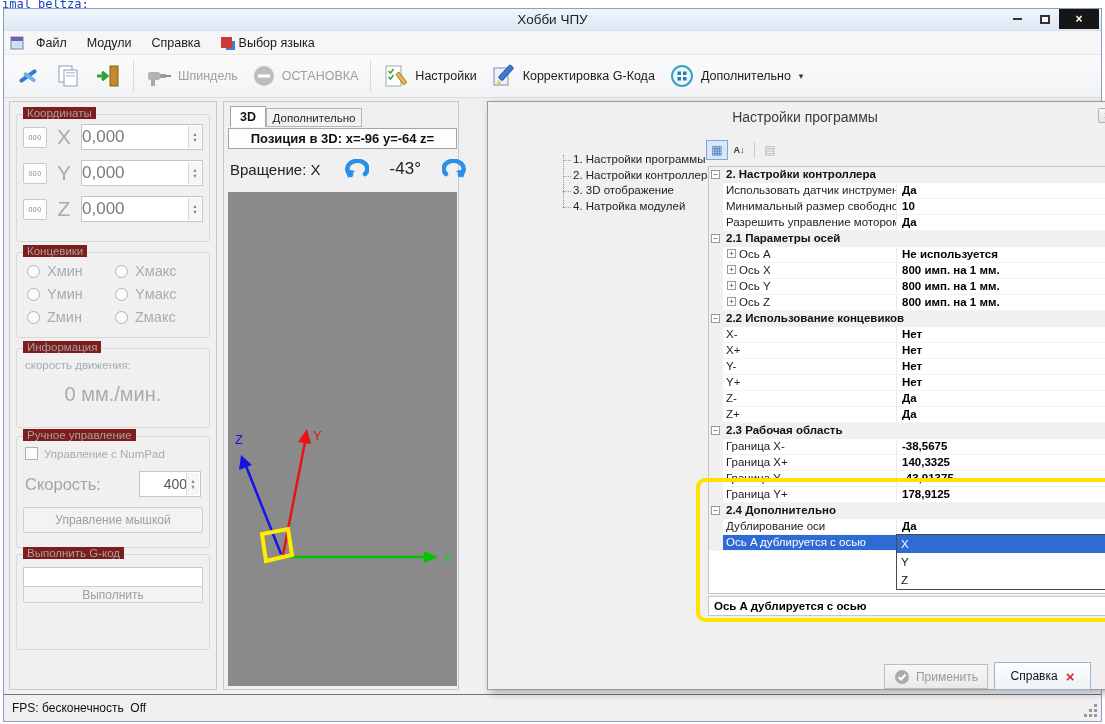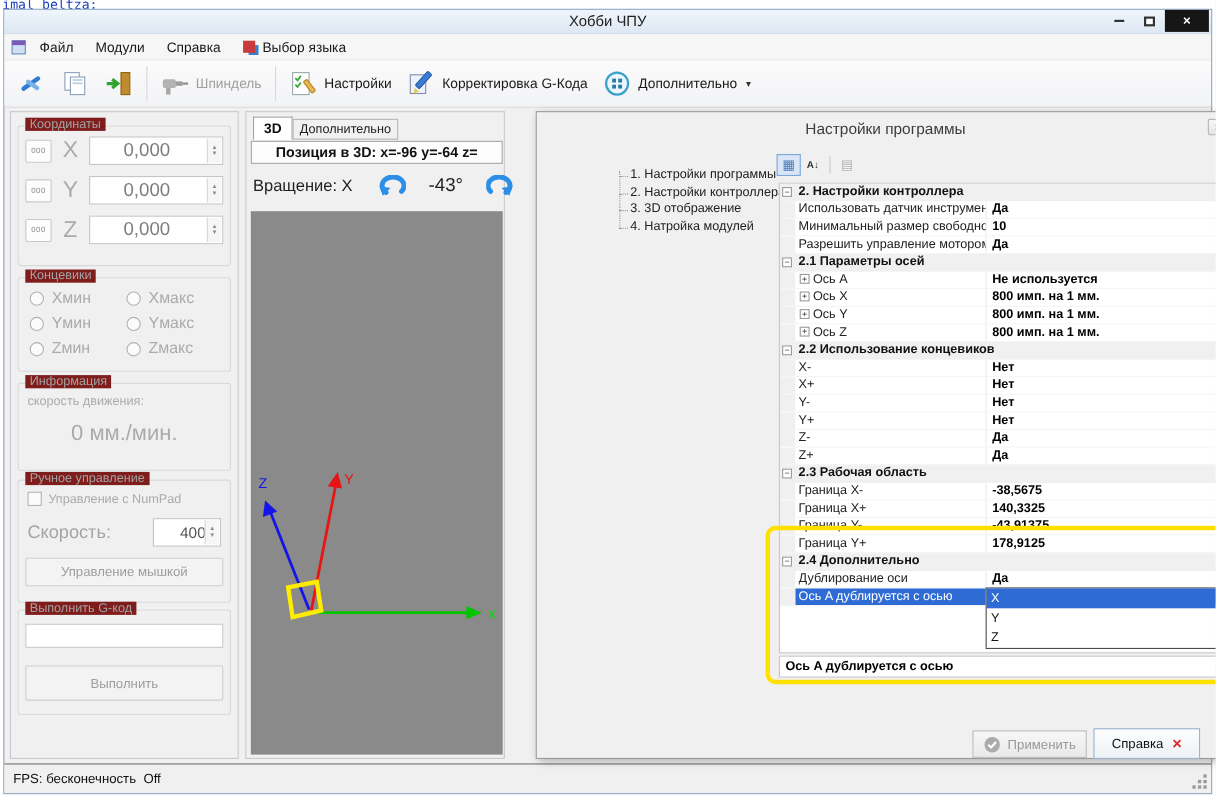--- a/index.html
+++ b/index.html
@@ -31,21 +31,21 @@
 
   
   .left-panel{position:absolute;left:5px;top:92px;width:208px;height:589px;border:1px solid #c9c9c9;background:#f0f0f0}
   .gb{position:absolute;border:1px solid #d9d9d9;border-radius:3px}
   .gb-title{position:absolute;top:-8px;left:6px;background:#7f1d1d;padding:0 4px;font-size:11.5px;color:#a2a2a2;white-space:nowrap}
   .gb-coords{left:6px;top:12px;width:194px;height:128px}
   .coord-row{position:relative;height:28px;margin-top:8px;display:flex;align-items:center;padding:0 6px;gap:6px}
   .reset-btn{width:24px;height:21px;border:1px solid #c9c9c9;background:#fdfdfd;border-radius:2px;font-size:7px;color:#8a8a8a;display:flex;align-items:center;justify-content:center;letter-spacing:.5px}
   .axis-label{width:22px;font-size:21px;color:#ababab;text-align:center}
   .value-box{position:relative;flex:1;height:26px;background:#fff;border:1px solid #c6c6c6;display:flex;align-items:center}
-  .vb-text{flex:1;text-align:center;padding-right:17px;font-size:17px;color:#7d7d7d}
+  .vb-text{flex:1;text-align:left;padding-right:17px;font-size:17px;color:#7d7d7d}
   .spin{position:absolute;right:1px;top:1px;bottom:1px;width:13px;border-left:1px solid #d9d9d9;display:flex;flex-direction:column;align-items:center;justify-content:center;font-size:5.5px;color:#888;background:#f6f6f6}
   .spin-a{height:6px;line-height:6px}
   .gb-limits{left:6px;top:150px;width:194px;height:86px}
   .limits-grid{display:grid;grid-template-columns:1fr 1fr;padding:10px 6px 0 10px;row-gap:7px}
   .limit-cell{display:flex;align-items:center;gap:7px}
   .radio{width:13px;height:13px;border-radius:50%;border:1px solid #b2b2b2;background:#fbfbfb}
   .limit-label{font-size:14.5px;color:#ababab}
   .gb-info{left:6px;top:246px;width:194px;height:80px}
   .info-label{position:absolute;left:8px;top:10px;font-size:11.5px;color:#ababab}
   .info-value{position:absolute;left:0;right:0;top:34px;text-align:center;font-size:20px;color:#ababab}
@@ -54,21 +54,21 @@
   .checkbox{width:13px;height:13px;border:1px solid #b2b2b2;background:#fbfbfb}
   .chk-label{font-size:11.5px;color:#ababab}
   .speed-row{position:absolute;left:8px;top:34px;right:8px;display:flex;align-items:center}
   .speed-label{font-size:16.5px;color:#a4a4a4;flex:1}
   .speed-box{flex:0 0 62px;height:26px}
   .speed-text{font-size:14px;color:#555;text-align:right;padding-right:13px}
   .panel-btn{border:1px solid #cfcfcf;background:#f3f3f3;color:#9e9e9e;font-size:12px;display:flex;align-items:center;justify-content:center;border-radius:2px}
   .mouse-btn{position:absolute;left:6px;right:6px;top:70px;height:26px}
   .gb-gcode{left:6px;top:452px;width:194px;height:96px}
   .gcode-input{position:absolute;left:6px;right:6px;top:12px;height:22px;border:1px solid #c9c9c9;background:#fff;font:12px "Liberation Sans",sans-serif;padding:0 4px;outline:none}
-  .run-btn{position:absolute;left:6px;right:6px;top:50px;height:32px}
+  .run-btn{position:absolute;left:6px;right:6px;top:31px;height:17px}
 
   
   .center-panel{position:absolute;left:219px;top:92px;width:236px;height:589px;border:1px solid #c9c9c9;background:#f0f0f0}
   .tab{position:absolute;display:flex;align-items:center;justify-content:center}
   .tab-3d{left:6px;top:4px;width:36px;height:21px;background:#fff;border:1px solid #a5a5a5;border-bottom:none;font-size:12.5px;font-weight:bold;color:#111;z-index:2}
   .tab-add{left:42px;top:6px;width:96px;height:19px;background:#f1f1f1;border:1px solid #b5b5b5;font-size:11.5px;color:#222}
   .pos-bar{position:absolute;left:4px;top:26px;width:229px;height:21px;border:1px solid #a5a5a5;background:#fdfdfd;font-size:13px;font-weight:600;color:#111;display:flex;align-items:center;justify-content:center;white-space:nowrap;overflow:hidden}
   .rot-bar{position:absolute;left:6px;top:52px;height:30px;display:flex;align-items:center;gap:21px;font-size:15px;color:#222;white-space:nowrap}
   .rot-val{font-size:17px;color:#222}
   .viewport{position:absolute;left:4px;top:90px;width:229px;height:494px;background:#8a8a8a}
@@ -188,20 +188,27 @@
     </div>
     <div class="tb-sep"></div>
     <div class="tbtn dis">
       <svg width="26" height="24">
           <rect x="2" y="8" width="12" height="8" rx="2" fill="#b3b3b3"></rect>
           <rect x="14" y="10" width="6" height="4" fill="#9d9d9d"></rect>
           <rect x="20" y="11" width="5" height="2" fill="#8d8d8d"></rect>
           <rect x="5" y="16" width="4" height="6" fill="#a8a8a8"></rect>
         </svg>
       <span>Шпиндель</span>
+    </div>
+    <div class="tbtn dis">
+      <svg width="24" height="24">
+          <circle cx="12" cy="12" r="10" fill="#bdbdbd"></circle>
+          <rect x="6" y="10.5" width="12" height="3" fill="#fff"></rect>
+        </svg>
+      <span>ОСТАНОВКА</span>
     </div>
     <div class="tb-sep"></div>
     <div class="tbtn">
       <svg width="26" height="26">
           <rect x="3" y="3" width="15" height="20" fill="#fff" stroke="#9aa"></rect>
           <path d="M5.5 8 l2 2 3-4" stroke="#3a3" stroke-width="1.6" fill="none"></path>
           <path d="M5.5 14 l2 2 3-4" stroke="#3a3" stroke-width="1.6" fill="none"></path>
           <rect x="16" y="9" width="4" height="13" rx="1" transform="rotate(-38 18 15)" fill="#e8b84b" stroke="#b5862a"></rect>
         </svg>
       <span>Настройки</span>

